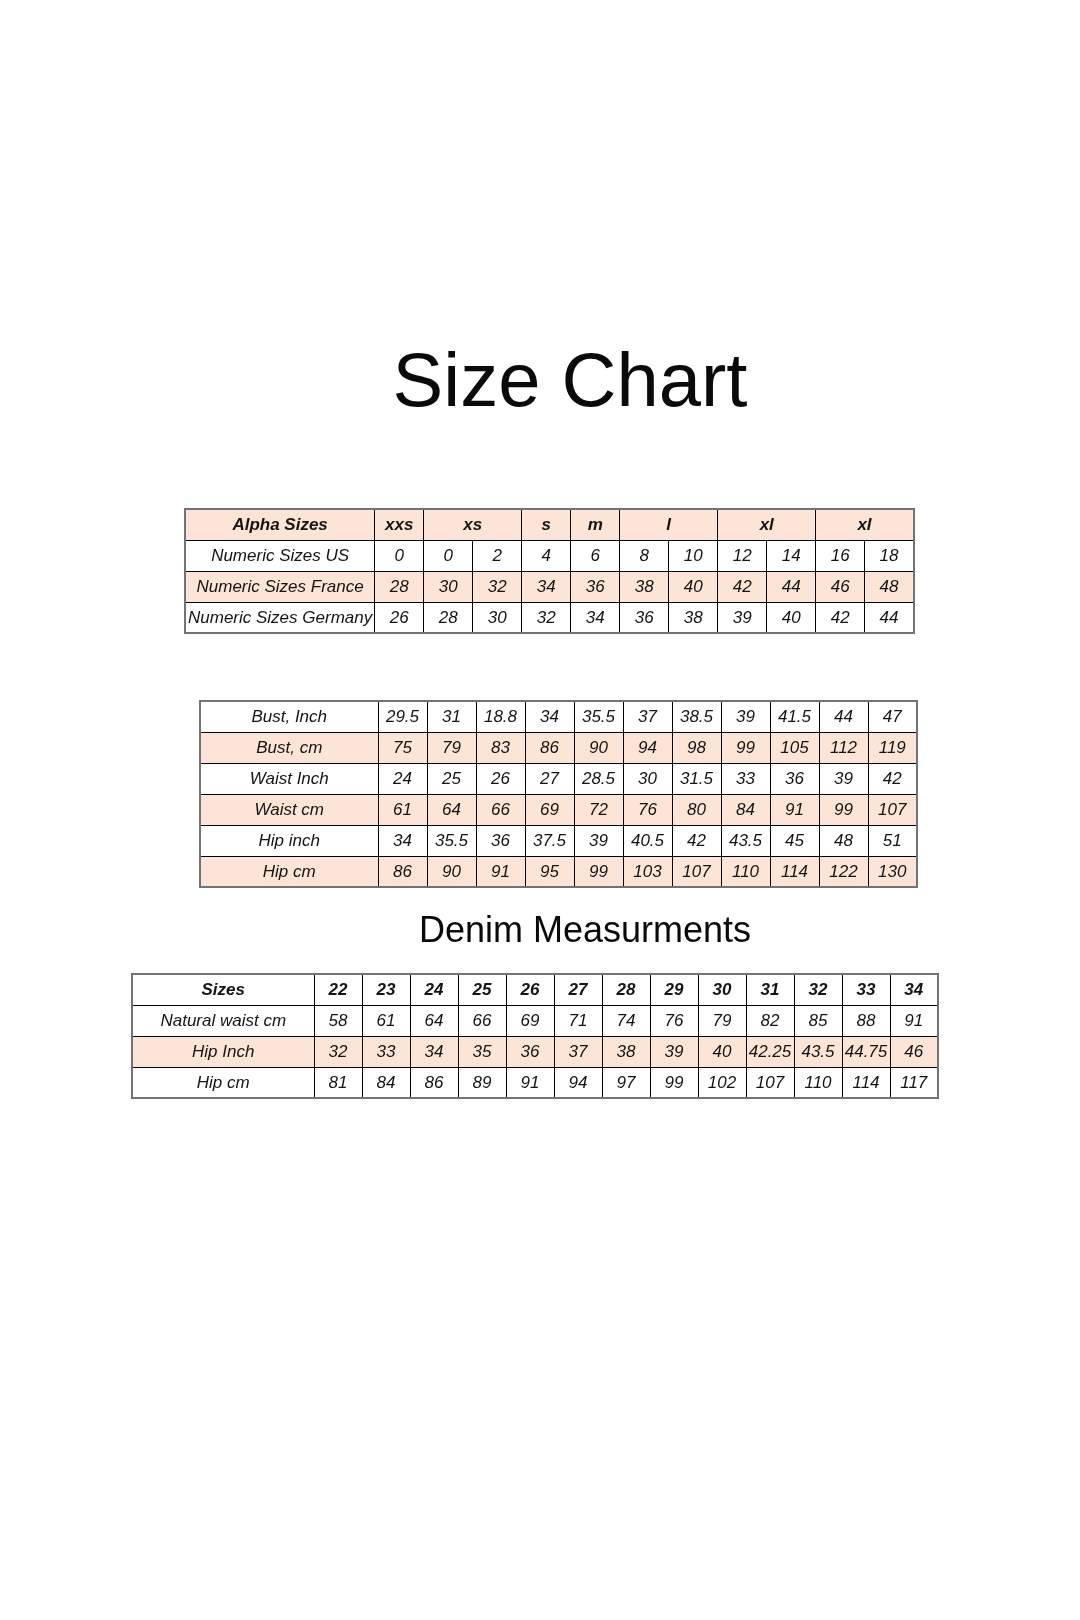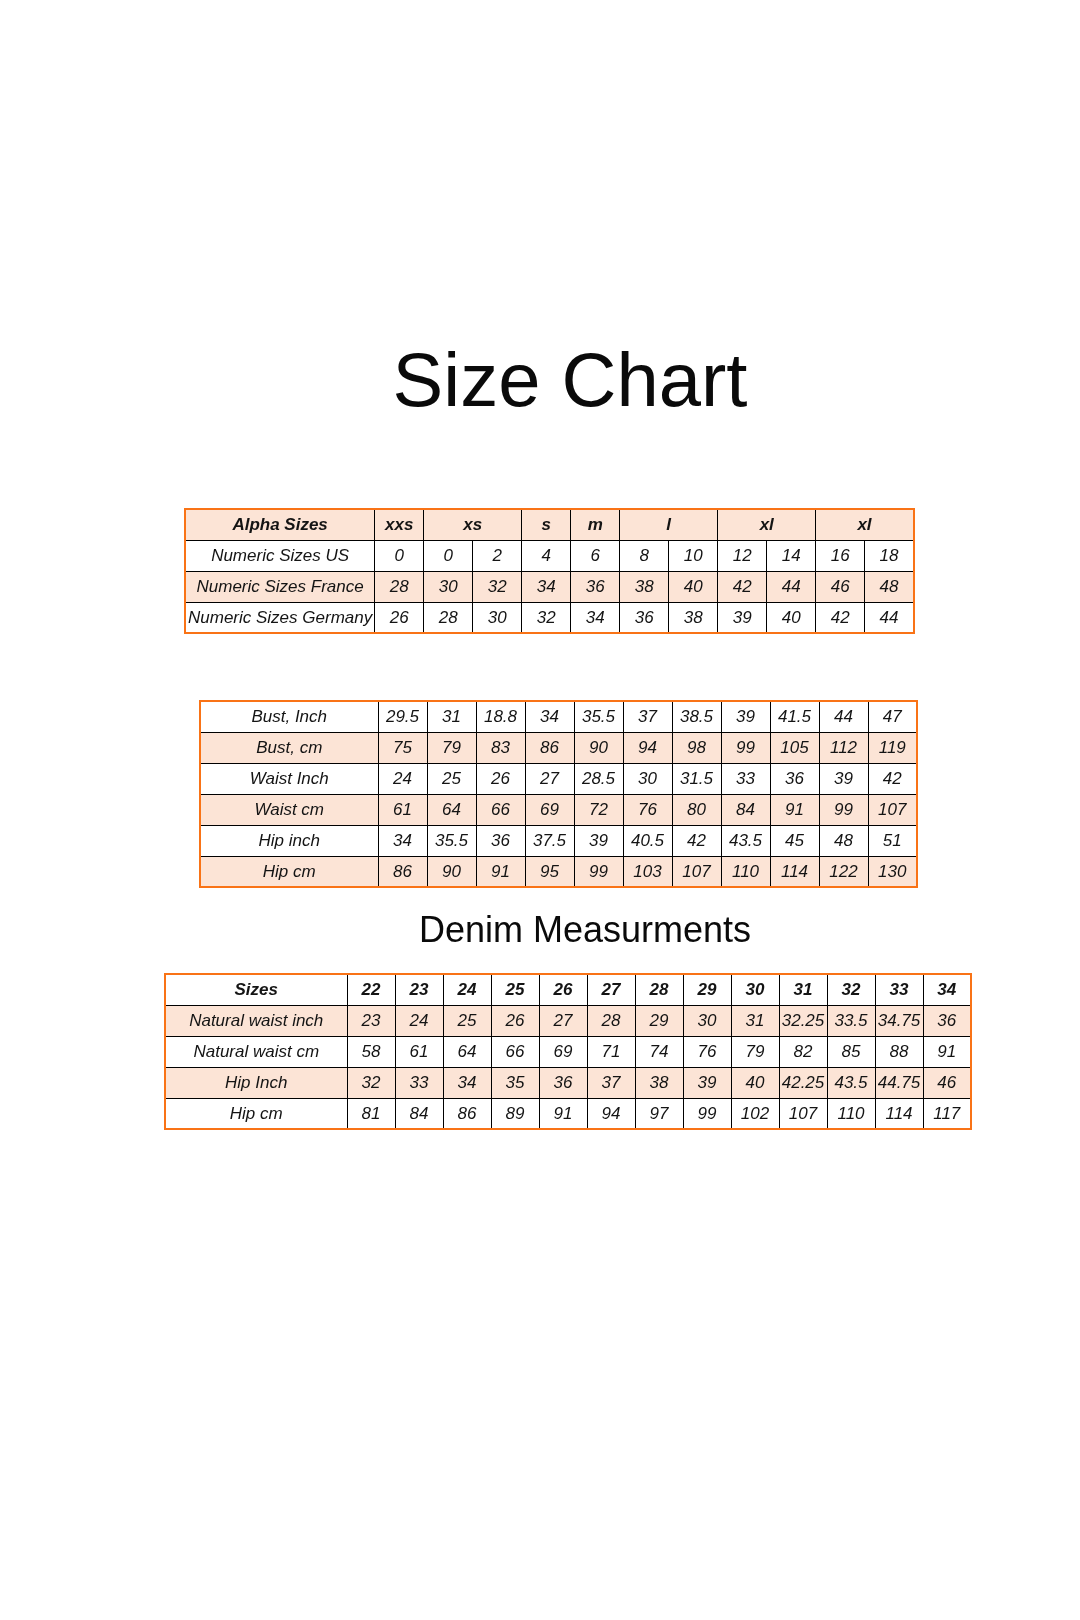--- a/index.html
+++ b/index.html
@@ -34,25 +34,25 @@
     text-align:center;
     transform:translateX(45px);
     font-size:36px;
     font-weight:400;
     line-height:1;
     color:#0a0a0a;
   }
   .tbl { position:absolute; }
   #alpha-table { top:508px; left:184px; }
   #body-table  { top:700px; left:184px;padding-left:15px; }
-  #denim-table { top:973px; left:131px;margin-left:33px; }
+  #denim-table { top:973px; left:131px; }
   .tbl table {
     border-collapse:collapse;
     table-layout:fixed;
-    border:2px solid #f97316;
+    border:2px solid #737373;
   }
   .tbl td {
     border:1px solid #000000;
     height:31px;
     padding:0 2px;
     text-align:center;
     vertical-align:middle;
     font-style:italic;
     font-size:17px;
     line-height:1;
@@ -278,36 +278,20 @@
             <td class="b">26</td>
             <td class="b">27</td>
             <td class="b">28</td>
             <td class="b">29</td>
             <td class="b">30</td>
             <td class="b">31</td>
             <td class="b">32</td>
             <td class="b">33</td>
             <td class="b">34</td>
           </tr>
-          <tr class="shaded">
-            <td>Natural waist inch</td>
-            <td>23</td>
-            <td>24</td>
-            <td>25</td>
-            <td>26</td>
-            <td>27</td>
-            <td>28</td>
-            <td>29</td>
-            <td>30</td>
-            <td>31</td>
-            <td>32.25</td>
-            <td>33.5</td>
-            <td>34.75</td>
-            <td>36</td>
-          </tr>
           <tr>
             <td>Natural waist cm</td>
             <td>58</td>
             <td>61</td>
             <td>64</td>
             <td>66</td>
             <td>69</td>
             <td>71</td>
             <td>74</td>
             <td>76</td>

